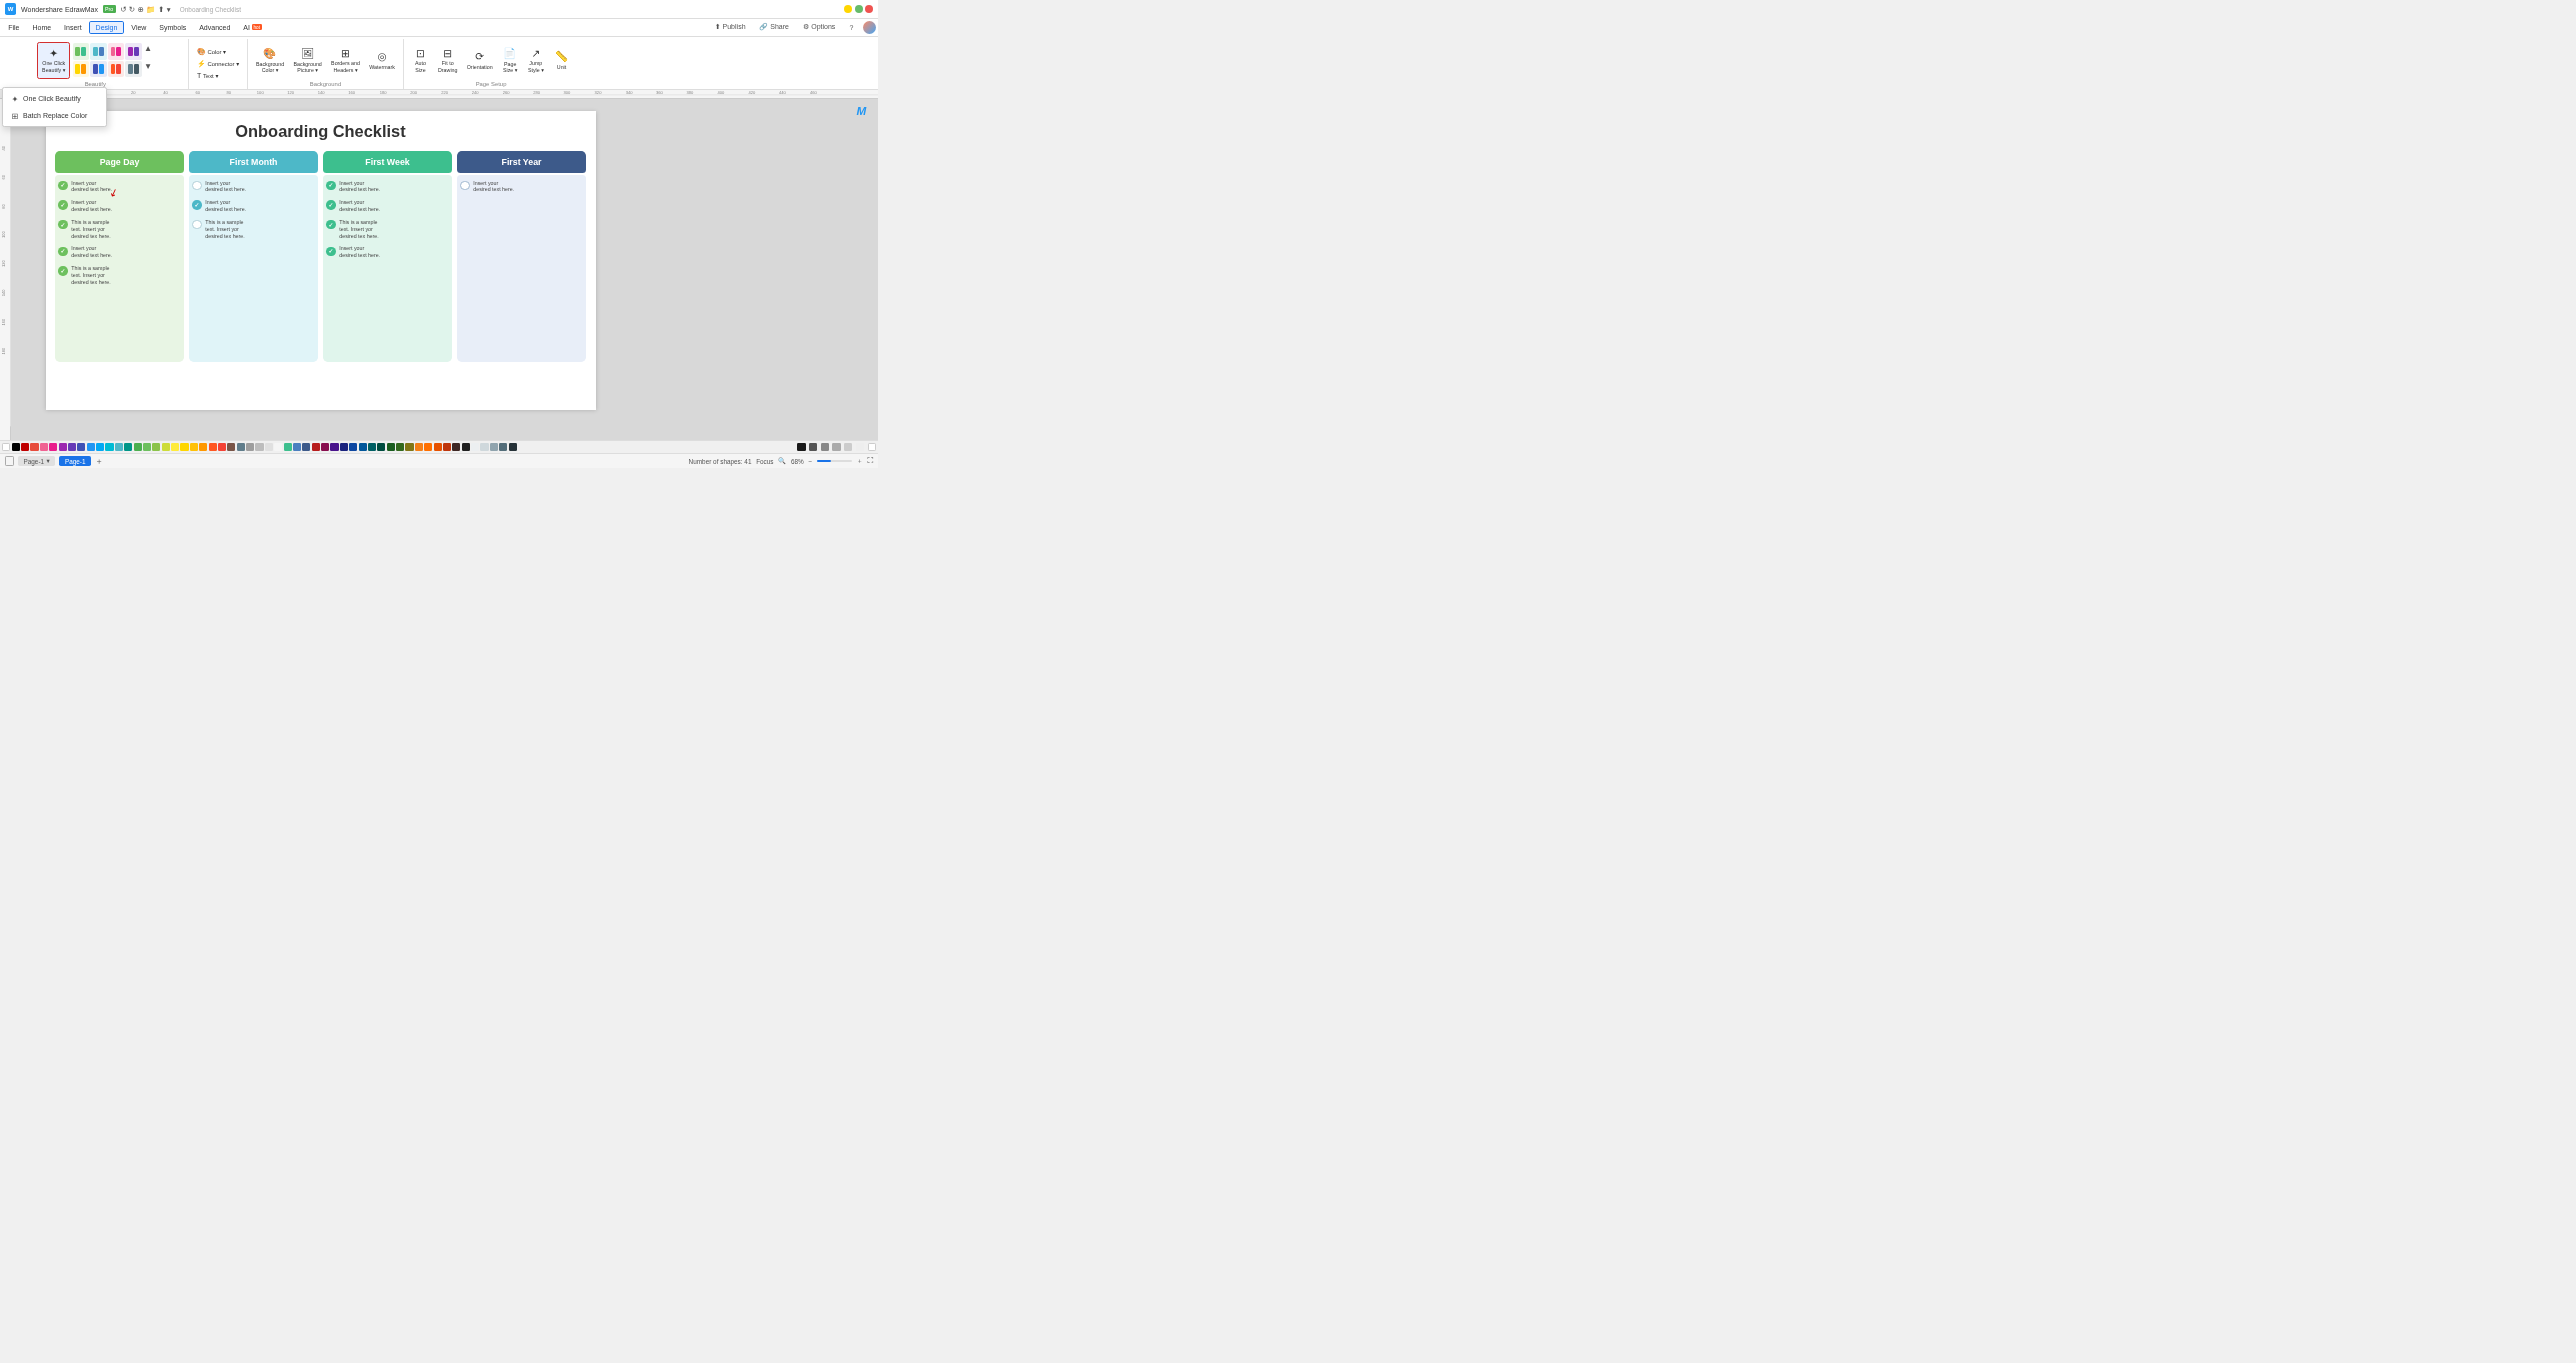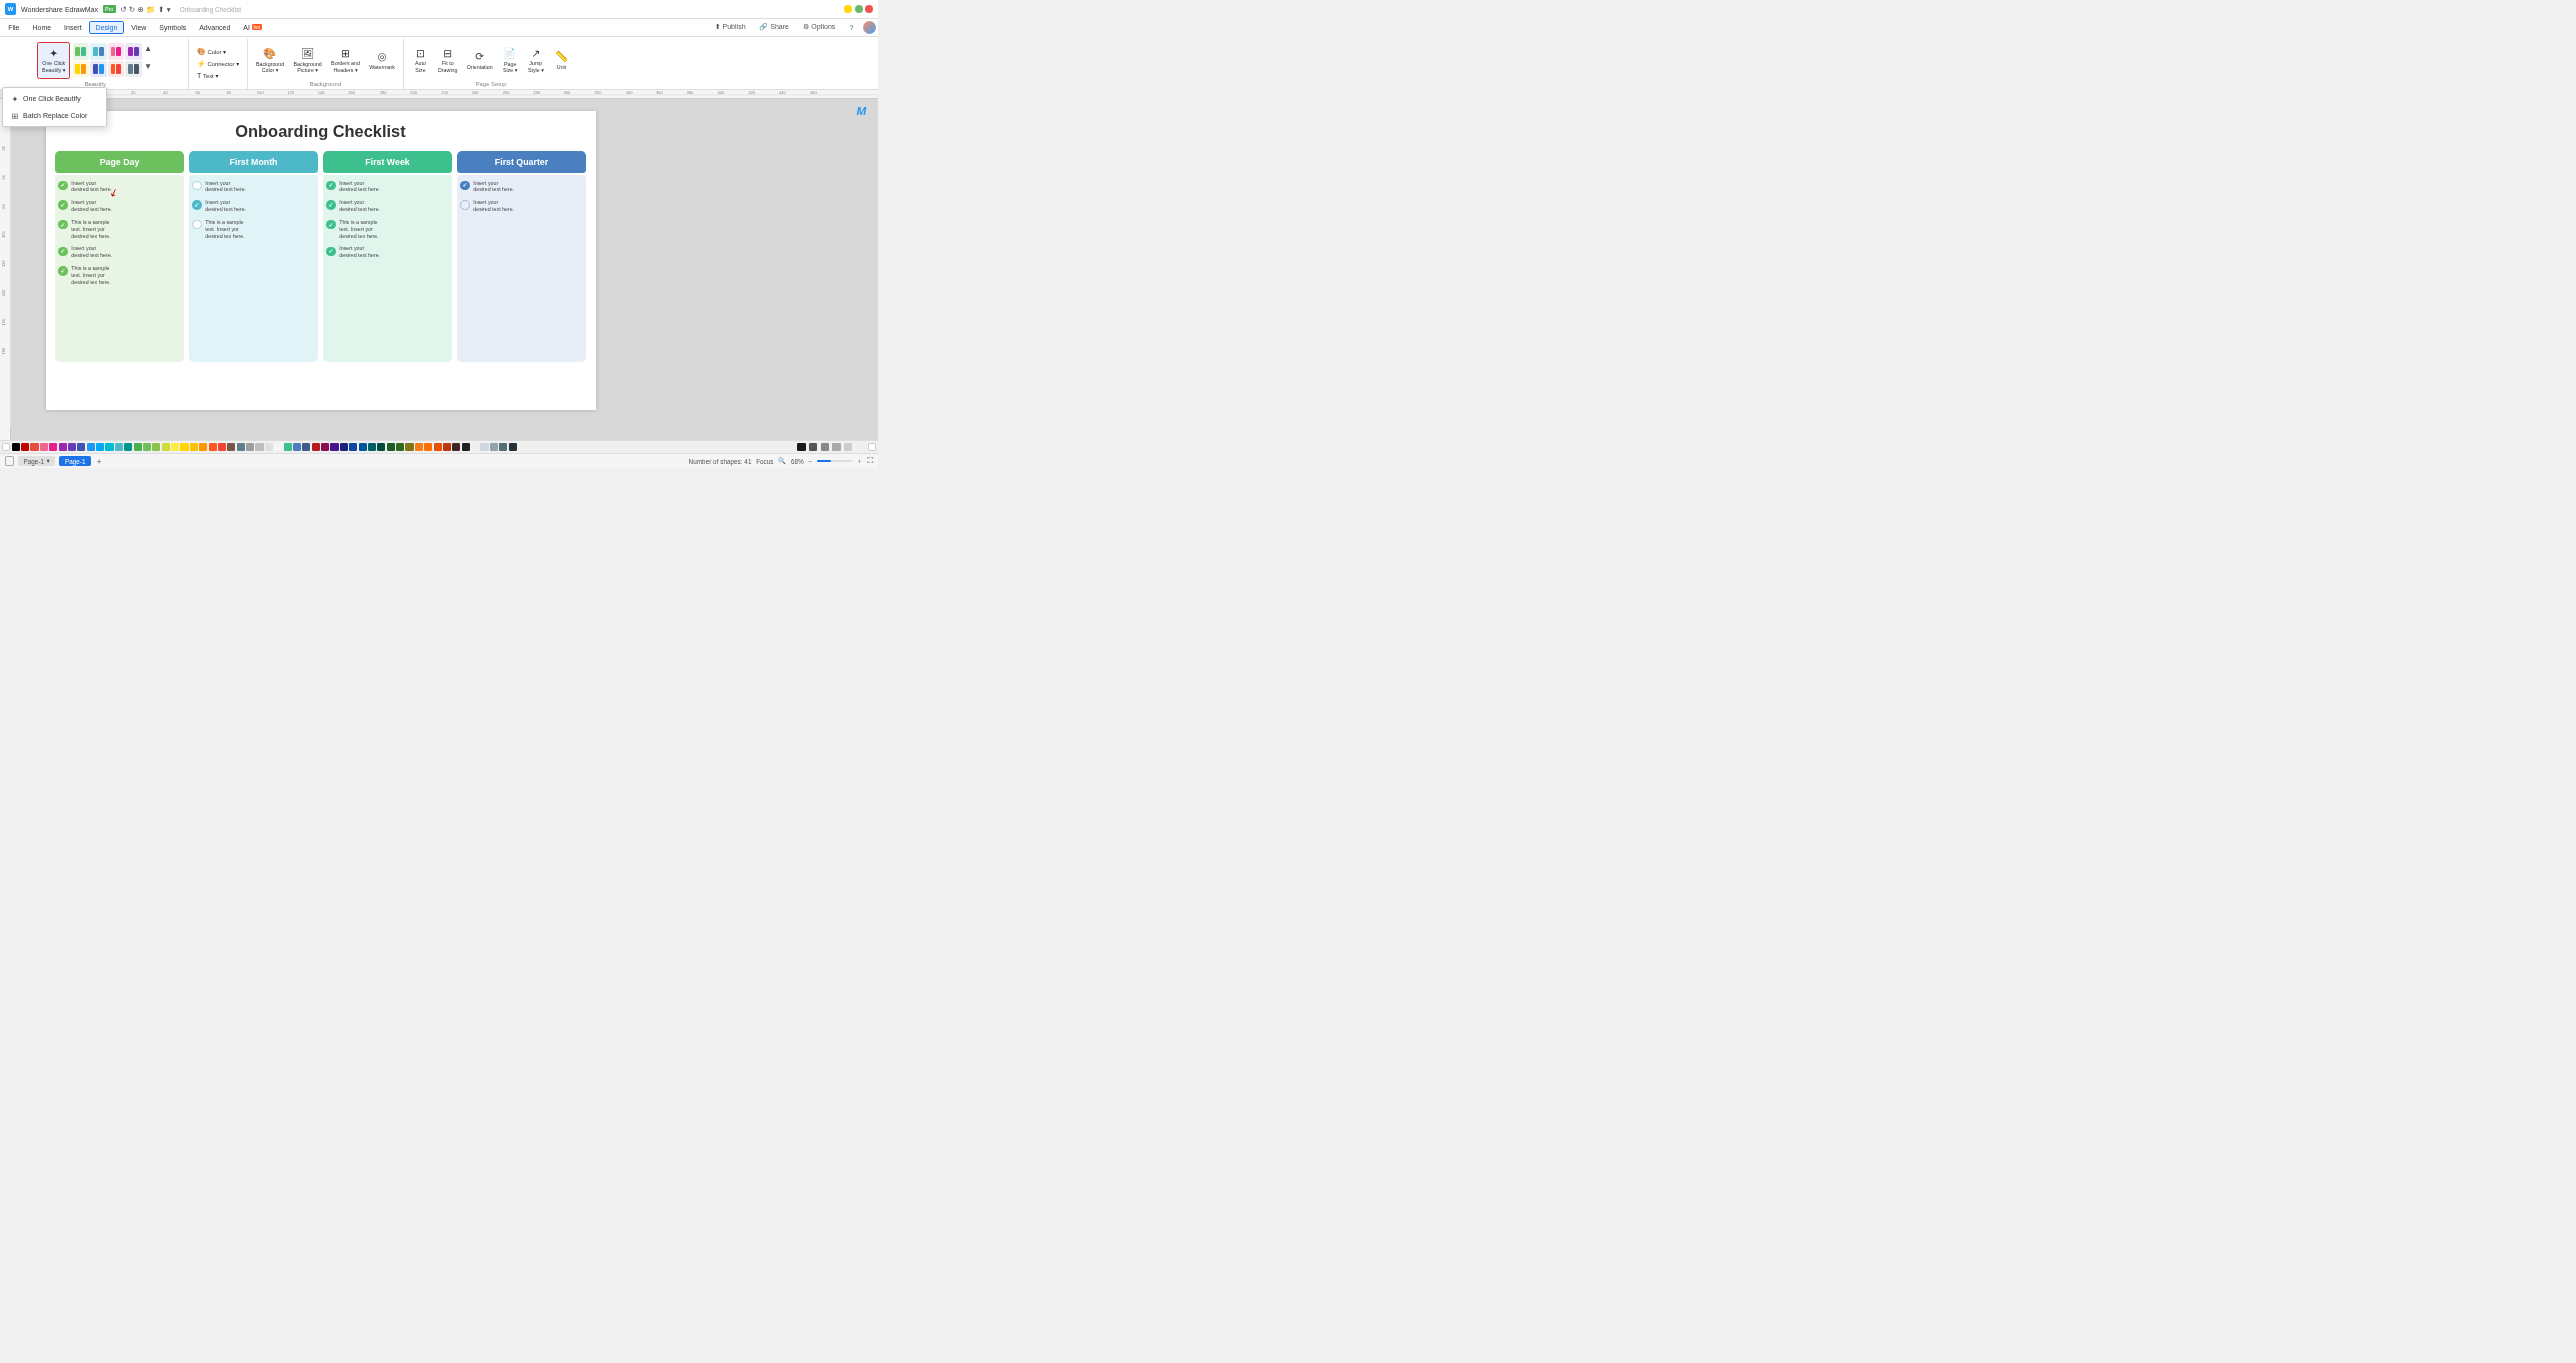--- a/index.html
+++ b/index.html
@@ -607,34 +607,30 @@
                 <div class="check-icon" style="background:#3dbf8e;color:white;">✓</div>
                 <div class="check-text">This is a sample<br>text. Insert yor<br>desired tex here.</div>
               </div>
               <div class="checklist-item">
                 <div class="check-icon" style="background:#3dbf8e;color:white;">✓</div>
                 <div class="check-text">Insert your<br>desired text here.</div>
               </div>
             </div>
           </div>
 
+
           <div class="checklist-col">
-            <div class="col-header" style="background:#4a7fc0;">First Quarter</div>
+            <div class="col-header" style="background:#3d5a8a;">First Year</div>
             <div class="col-body" style="background:#e8eef8;">
               <div class="checklist-item">
-                <div class="check-icon" style="background:#4a7fc0;color:white;">✓</div>
-                <div class="check-text">Insert your<br>desired text here.</div>
-              </div>
-              <div class="checklist-item">
-                <div class="check-icon" style="border:1.2px solid #a0b8d0;background:#e8eef8;"></div>
-                <div class="check-text">Insert your<br>desired text here.</div>
-              </div>
-            </div>
-          </div>
-
+                <div class="check-icon" style="border:1.2px solid #a0b8d0;background:white;"></div>
+                <div class="check-text">Insert your<br>desired text here.</div>
+              </div>
+            </div>
+          </div>
 
         </div>
       </div>
 
       <div class="edrawmax-logo">M</div>
 
       <div class="arrow-cursor">↙</div>
     </div>
   </div>
 

